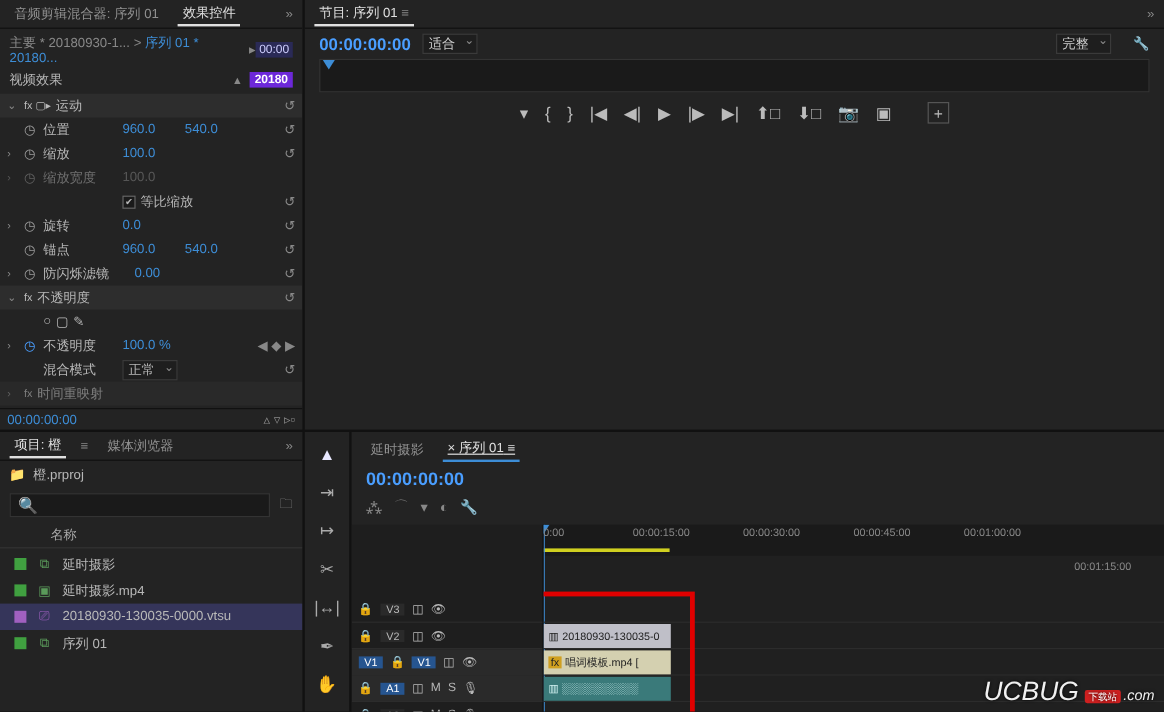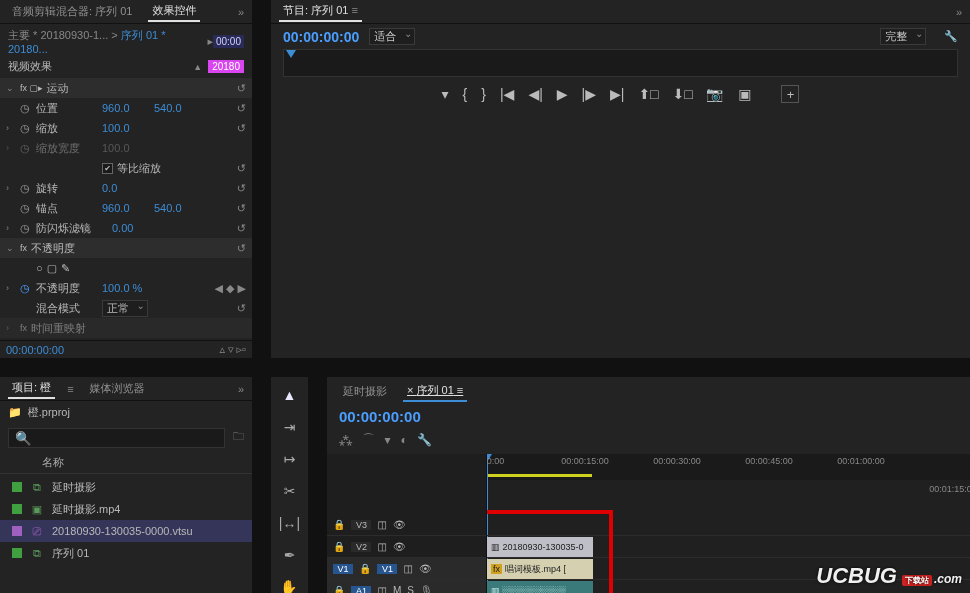--- a/index.html
+++ b/index.html
@@ -11,21 +11,21 @@
   width: 970px;
   height: 593px;
   overflow: hidden;
   position: relative;
 }
 .app {
   display: grid;
   grid-template-columns: 252px 37px 1fr;
   grid-template-rows: 358px 1fr;
   height: 593px;
-  gap: 19px;
+  gap: 2px;
   background: #111;
 }
 .panel {
   background: #232323;
   display: flex;
   flex-direction: column;
   overflow: hidden;
 }
 .panel-header {
   display: flex;
@@ -66,24 +66,25 @@
   justify-content: flex-end;
   gap: 6px;
 }
 .ec-playhead-time {
   background: #2a2a56;
   color: #d0d0ff;
   padding: 1px 3px;
   font-size: 10px;
 }
 .ec-badge {
-  background: #d946ef;
+  background: #6d28d9;
   color: #fff;
   padding: 1px 4px;
   font-size: 10px;
+  font-weight: bold;
 }
 .ec-body {
   flex: 1;
   overflow-y: auto;
   padding: 0;
 }
 .ec-row {
   display: flex;
   align-items: center;
   height: 20px;
@@ -435,21 +436,21 @@
   border: 4px solid #e00000;
   pointer-events: none;
   z-index: 5;
 }
 .watermark {
   position: absolute;
   right: 8px;
   bottom: 4px;
   color: #f0f0f0;
   font-size: 22px;
-  font-weight: bold;
+  font-weight: normal;
   font-style: italic;
   pointer-events: none;
   display: flex;
   align-items: baseline;
   gap: 2px;
   text-shadow: 0 0 3px #000;
 }
 .wm-badge { background: #d02020; color:#fff; font-size:8px; padding:0 3px; border-radius:2px; font-style:normal; margin-left:3px;}
 </style>
 </head>

